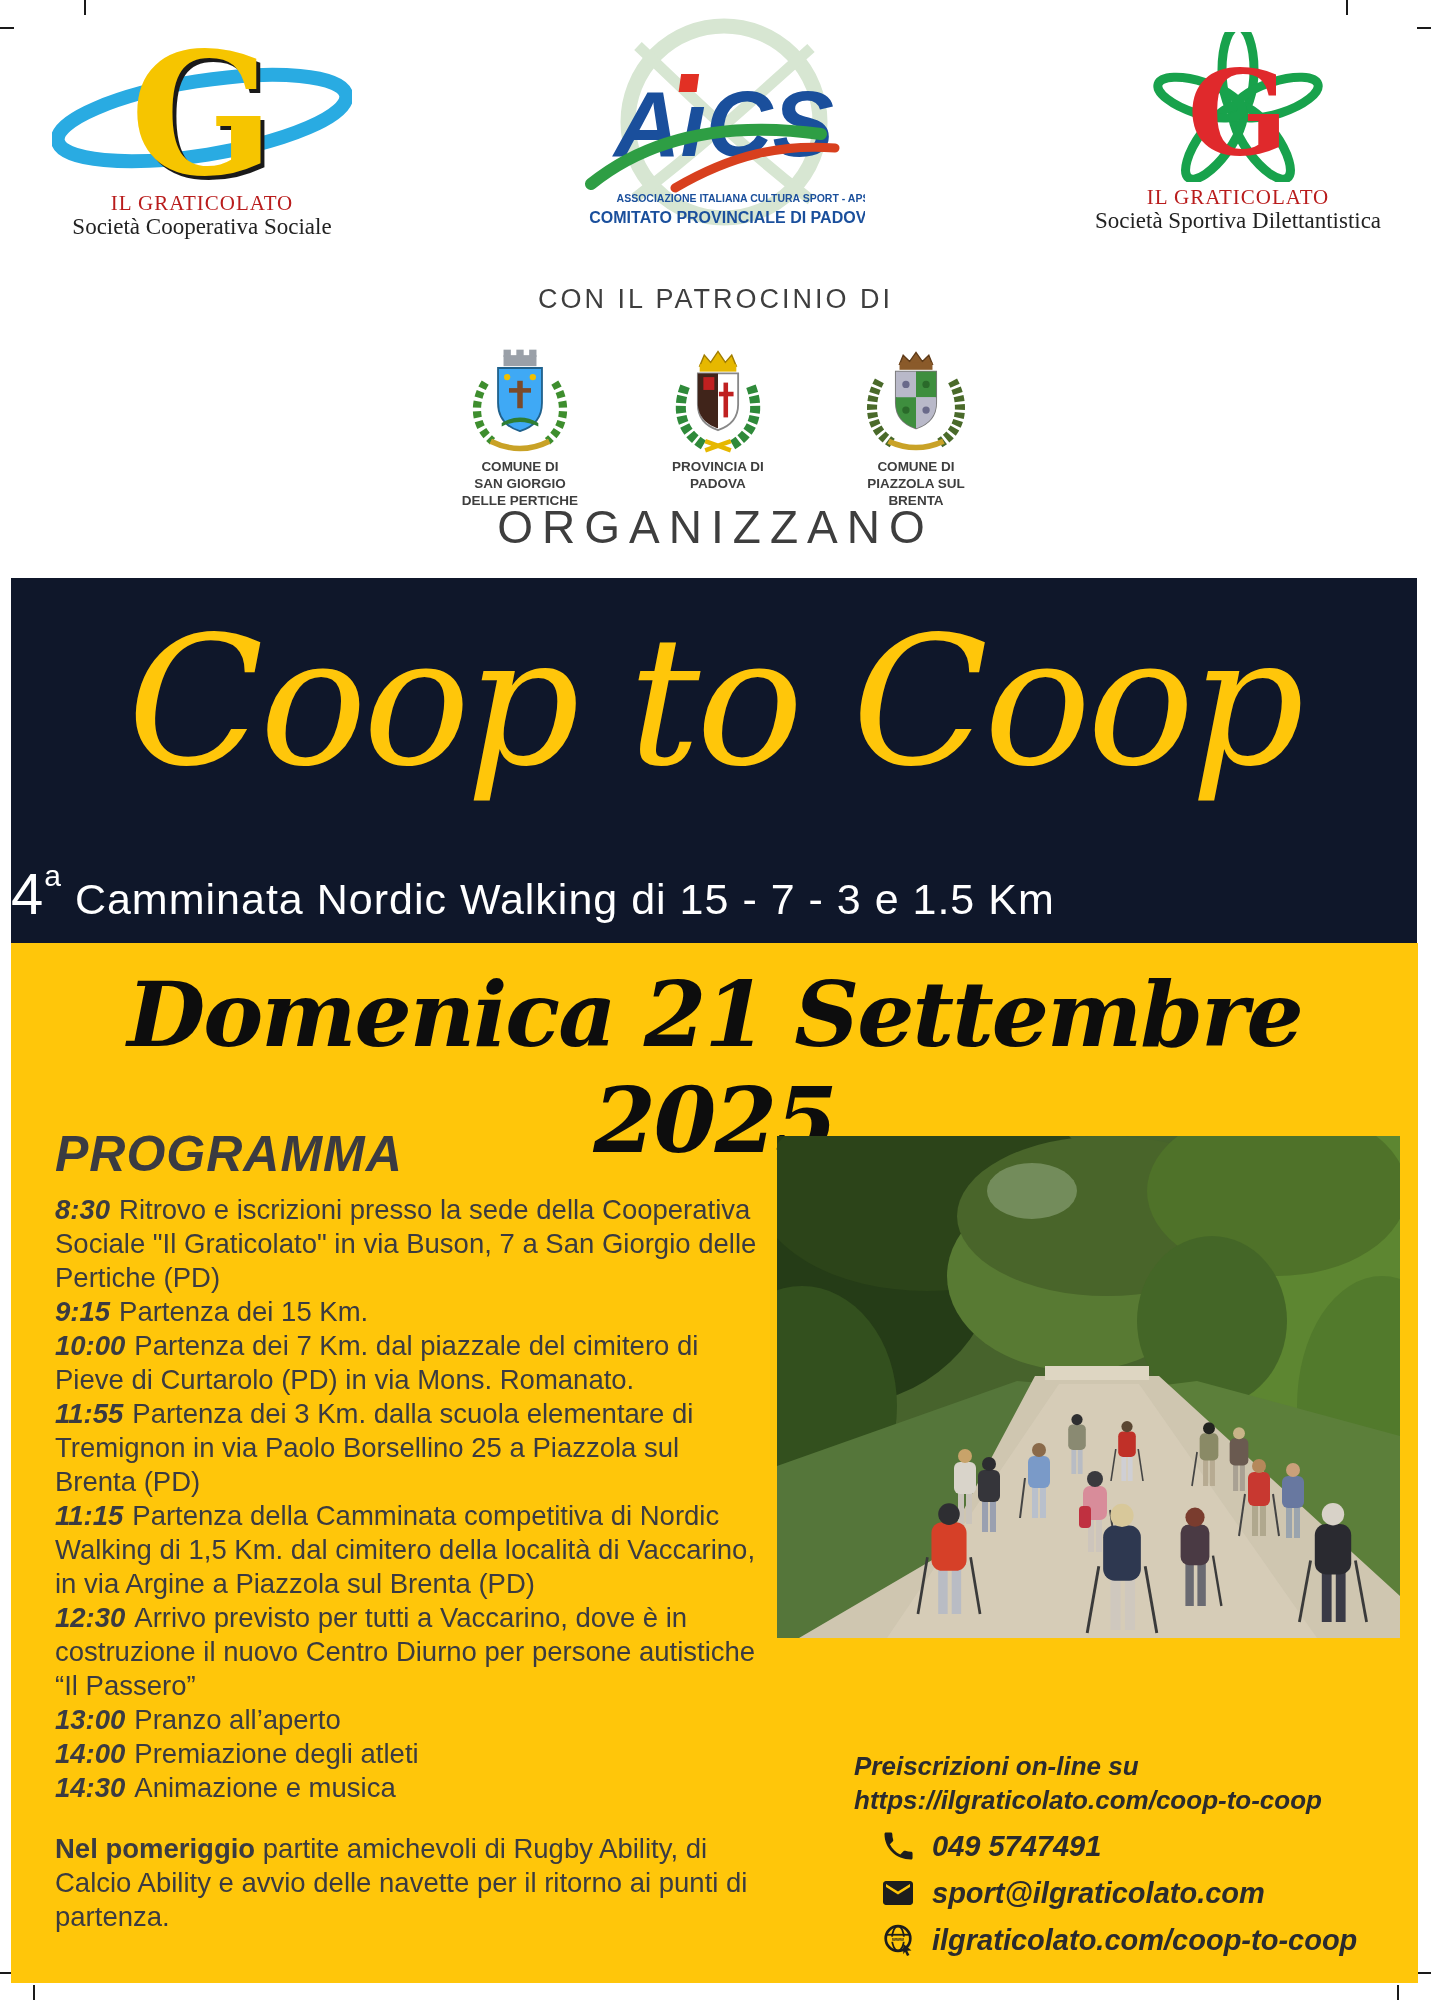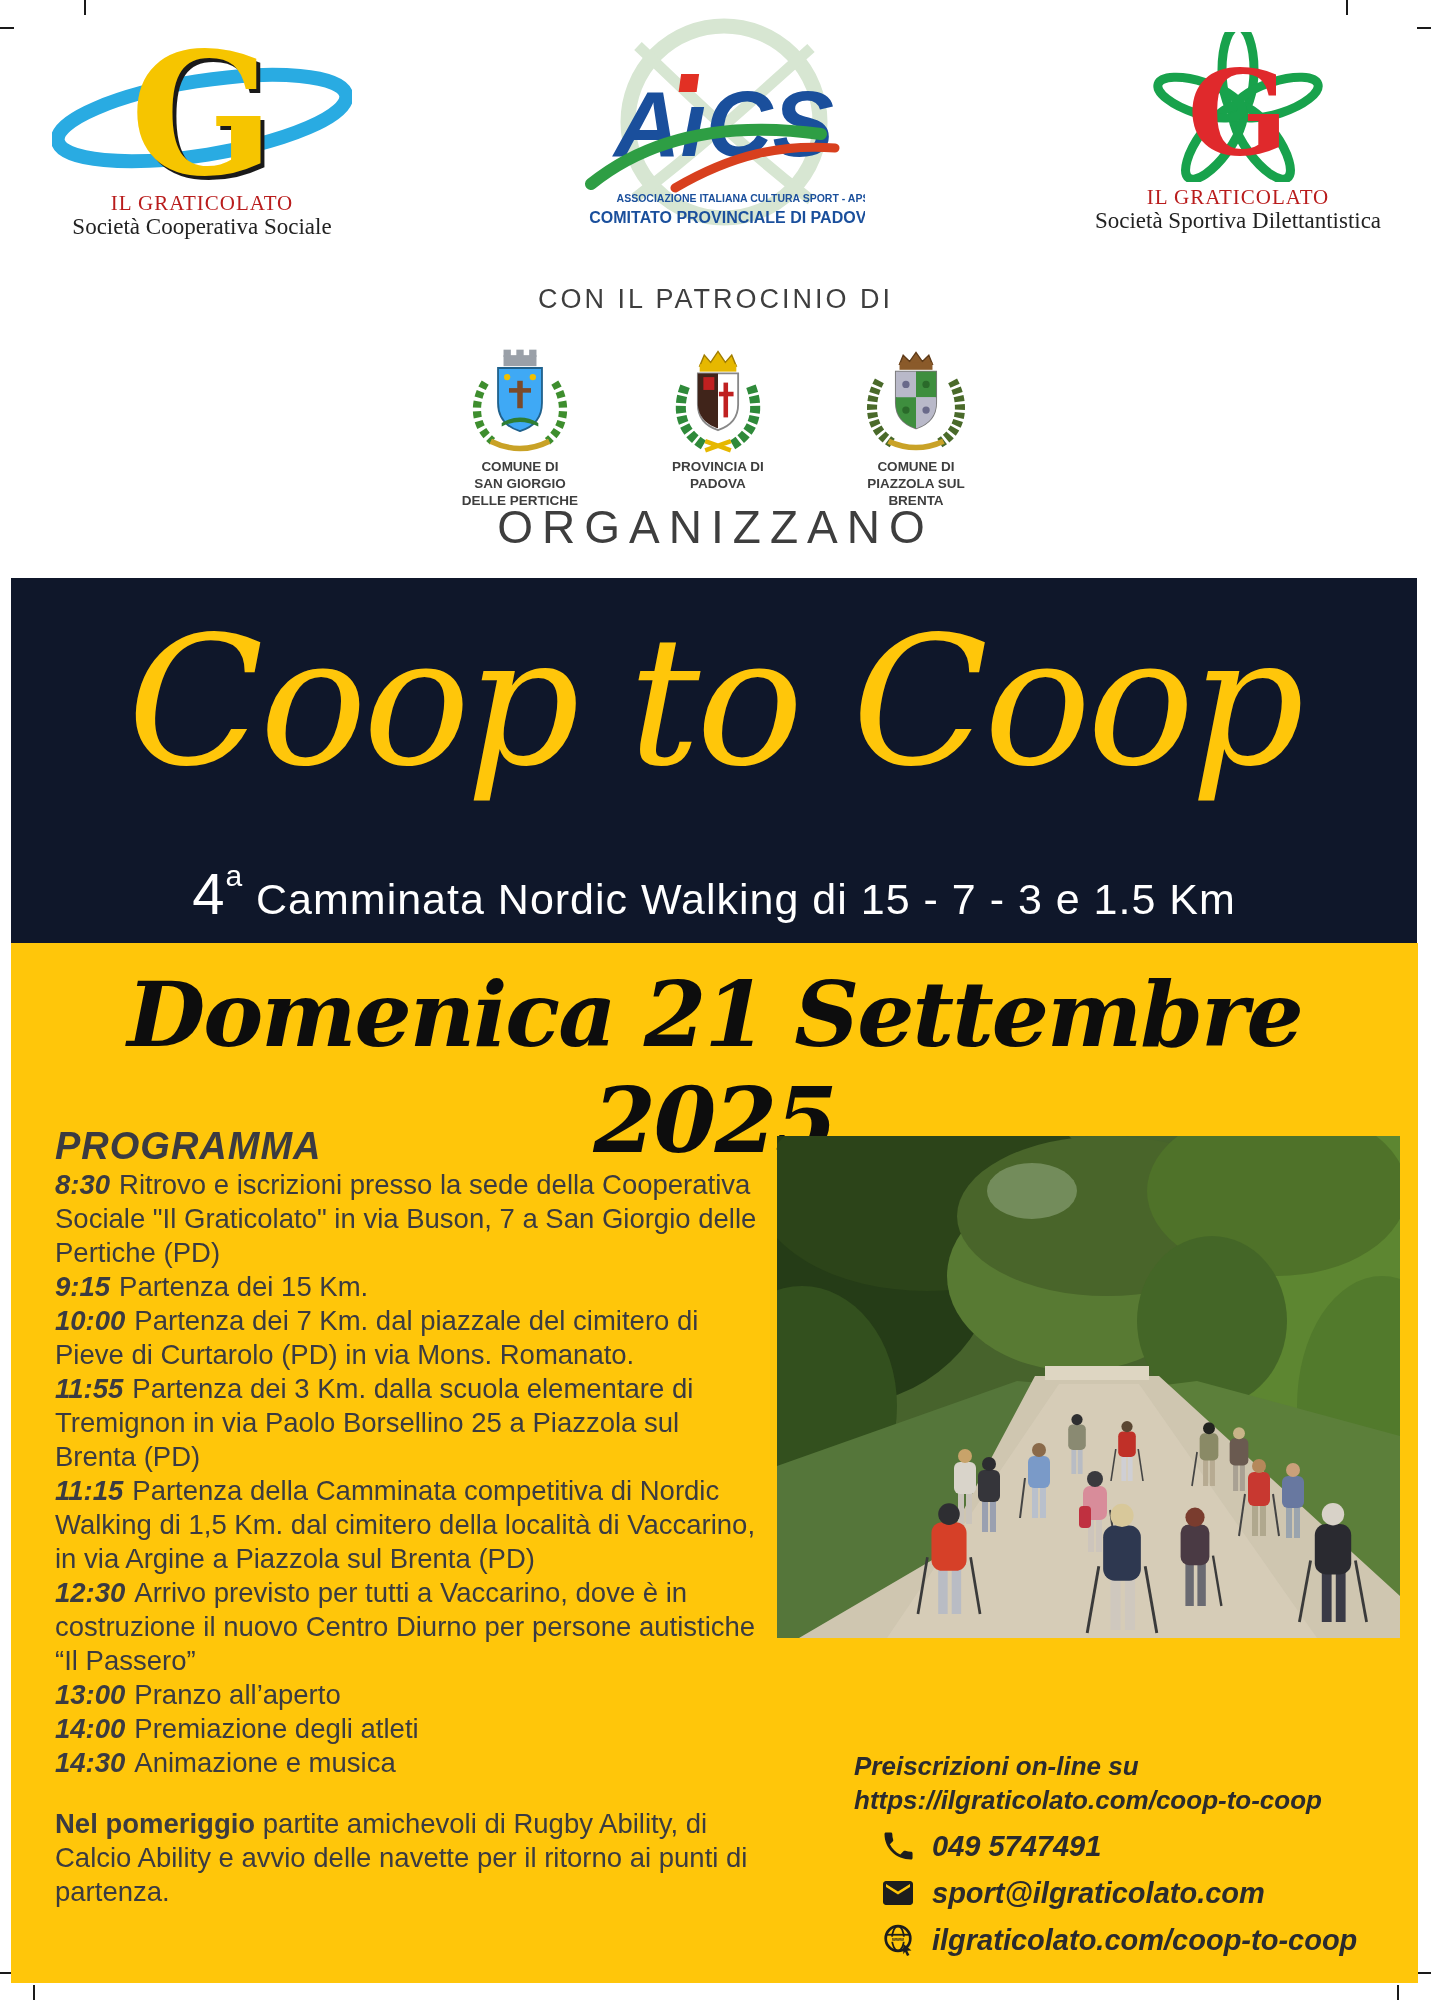--- a/index.html
+++ b/index.html
@@ -25,34 +25,34 @@
   .crest svg{display:block;margin:0 auto;}
   .crest-label{margin-top:4px;font-size:13.5px;font-weight:bold;line-height:17px;color:#3e3e3e;}
   .organize{position:absolute;left:0;top:500px;width:100%;text-align:center;
             font-size:46px;letter-spacing:9px;color:#3e3e3e;}
 
   
   .gray-banner{position:absolute;left:11px;top:578px;width:1406px;height:365px;background:#0f172a;}
   .script-title{position:absolute;left:0;top:8px;width:100%;text-align:center;
                 font-family:"DejaVu Serif",serif;font-style:italic;font-size:178px;
                 color:#ffc60a;letter-spacing:-4px;line-height:1.3;}
-  .subtitle{position:absolute;left:0;bottom:16px;width:100%;text-align:center;
+  .subtitle{position:absolute;left:0;bottom:16px;width:100%;
             color:#ffffff;font-size:43px;letter-spacing:1px;}
   .subtitle .sub-num{font-size:58px;}
   .subtitle sup{font-size:30px;vertical-align:28px;}
 
   
   .yellow-panel{position:absolute;left:11px;top:943px;width:1407px;height:1040px;background:#ffc60a;}
   .date-script{position:absolute;left:0;top:18px;width:100%;text-align:center;
                font-family:"DejaVu Serif",serif;font-style:italic;font-weight:bold;
                font-size:90px;color:#0d0d0d;letter-spacing:-2px;}
 
   .program{position:absolute;left:44px;top:182px;width:712px;}
-  .prog-heading{font-size:38px;font-weight:bold;font-style:italic;color:#3b3b41;
-                letter-spacing:1px;}
+  .prog-heading{font-size:50px;font-weight:bold;font-style:italic;color:#3b3b41;
+                letter-spacing:1px;margin-bottom:10px;}
   .prog-item, .afternoon{font-size:27.5px;line-height:34px;color:#3b3b41;}
   .time{font-weight:bold;font-style:italic;margin-right:9px;}
   .afternoon{margin-top:27px;}
   .afternoon b{font-weight:bold;}
 
   .photo-wrap{position:absolute;left:766px;top:193px;width:623px;height:502px;overflow:hidden;}
   .photo-wrap svg{display:block;}
 
   .contact{position:absolute;left:843px;top:806px;width:565px;}
   .contact-intro{font-size:26px;font-weight:bold;font-style:italic;line-height:34px;color:#2b2b2e;}

